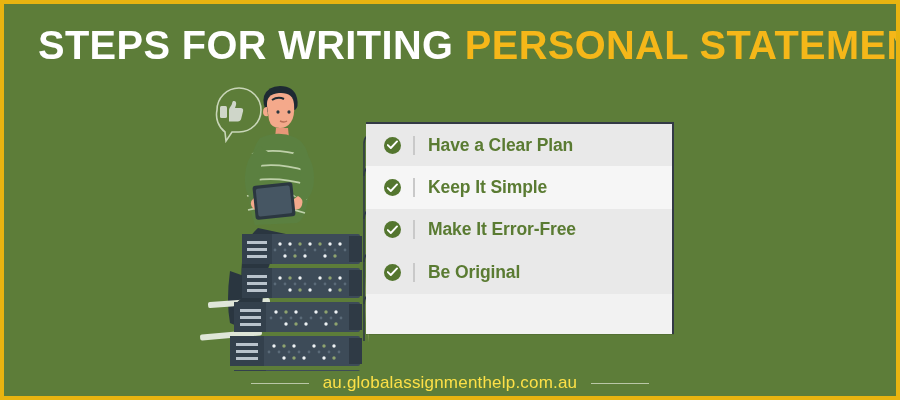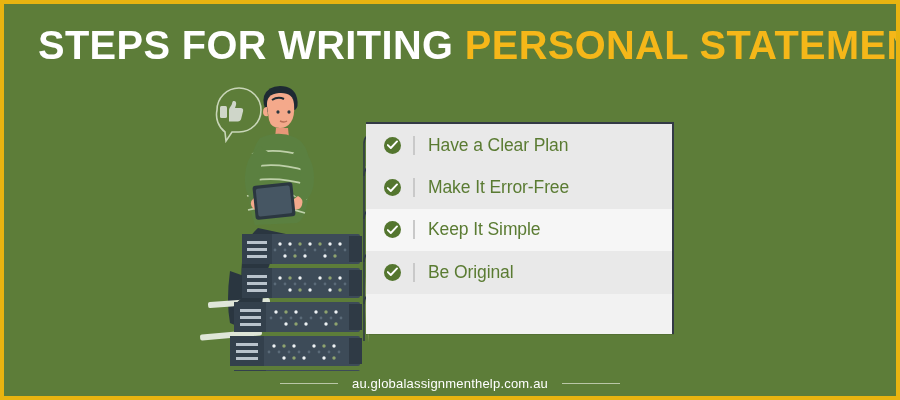--- a/index.html
+++ b/index.html
@@ -88,21 +88,21 @@
   }
   .row-divider {
     flex: 0 0 auto;
     width: 2px; height: 19px;
     background: #c9c9c9;
     margin-left: 12px;
     margin-right: 13px;
   }
   .row-label {
     font-size: 17.5px;
-    font-weight: normal;
+    font-weight: bold;
     color: #5a7b32;
     letter-spacing: -0.1px;
     white-space: nowrap;
   }
 
   
   #footer {
     position: absolute;
     left: 0; top: 368px;
     width: 892px;
@@ -111,22 +111,22 @@
     align-items: center;
     justify-content: center;
     gap: 14px;
   }
   #footer .rule {
     width: 58px; height: 1px;
     background: #d9e0cc;
     opacity: 0.75;
   }
   #footer .url {
-    font-size: 13px;
-    color: #ffffff;
+    font-size: 17px;
+    color: #fde047;
     letter-spacing: 0.2px;
     white-space: nowrap;
   }
 </style>
 </head>
 <body>
 
 <div id="canvas">
 
   <div id="title">
@@ -388,40 +388,40 @@
     <div class="list-row shade-a">
       <span class="check-icon">
         <svg viewBox="0 0 11 10" xmlns="http://www.w3.org/2000/svg">
             <path d="M0.8 5.1 L3.8 8 L10 1.4" fill="none" stroke="#ffffff" stroke-width="1.9" stroke-linecap="round" stroke-linejoin="round"></path>
           </svg>
       </span>
       <span class="row-divider"></span>
       <span class="row-label">Have a Clear Plan</span>
     </div>
 
+    <div class="list-row shade-b">
+      <span class="check-icon">
+        <svg viewBox="0 0 11 10" xmlns="http://www.w3.org/2000/svg">
+            <path d="M0.8 5.1 L3.8 8 L10 1.4" fill="none" stroke="#ffffff" stroke-width="1.9" stroke-linecap="round" stroke-linejoin="round"></path>
+          </svg>
+      </span>
+      <span class="row-divider"></span>
+      <span class="row-label">Keep It Simple</span>
+    </div>
+
     <div class="list-row shade-a">
       <span class="check-icon">
         <svg viewBox="0 0 11 10" xmlns="http://www.w3.org/2000/svg">
             <path d="M0.8 5.1 L3.8 8 L10 1.4" fill="none" stroke="#ffffff" stroke-width="1.9" stroke-linecap="round" stroke-linejoin="round"></path>
           </svg>
       </span>
       <span class="row-divider"></span>
       <span class="row-label">Make It Error-Free</span>
     </div>
 
-    <div class="list-row shade-b">
-      <span class="check-icon">
-        <svg viewBox="0 0 11 10" xmlns="http://www.w3.org/2000/svg">
-            <path d="M0.8 5.1 L3.8 8 L10 1.4" fill="none" stroke="#ffffff" stroke-width="1.9" stroke-linecap="round" stroke-linejoin="round"></path>
-          </svg>
-      </span>
-      <span class="row-divider"></span>
-      <span class="row-label">Keep It Simple</span>
-    </div>
-
 
     <div class="list-row shade-a">
       <span class="check-icon">
         <svg viewBox="0 0 11 10" xmlns="http://www.w3.org/2000/svg">
             <path d="M0.8 5.1 L3.8 8 L10 1.4" fill="none" stroke="#ffffff" stroke-width="1.9" stroke-linecap="round" stroke-linejoin="round"></path>
           </svg>
       </span>
       <span class="row-divider"></span>
       <span class="row-label">Be Original</span>
     </div>

